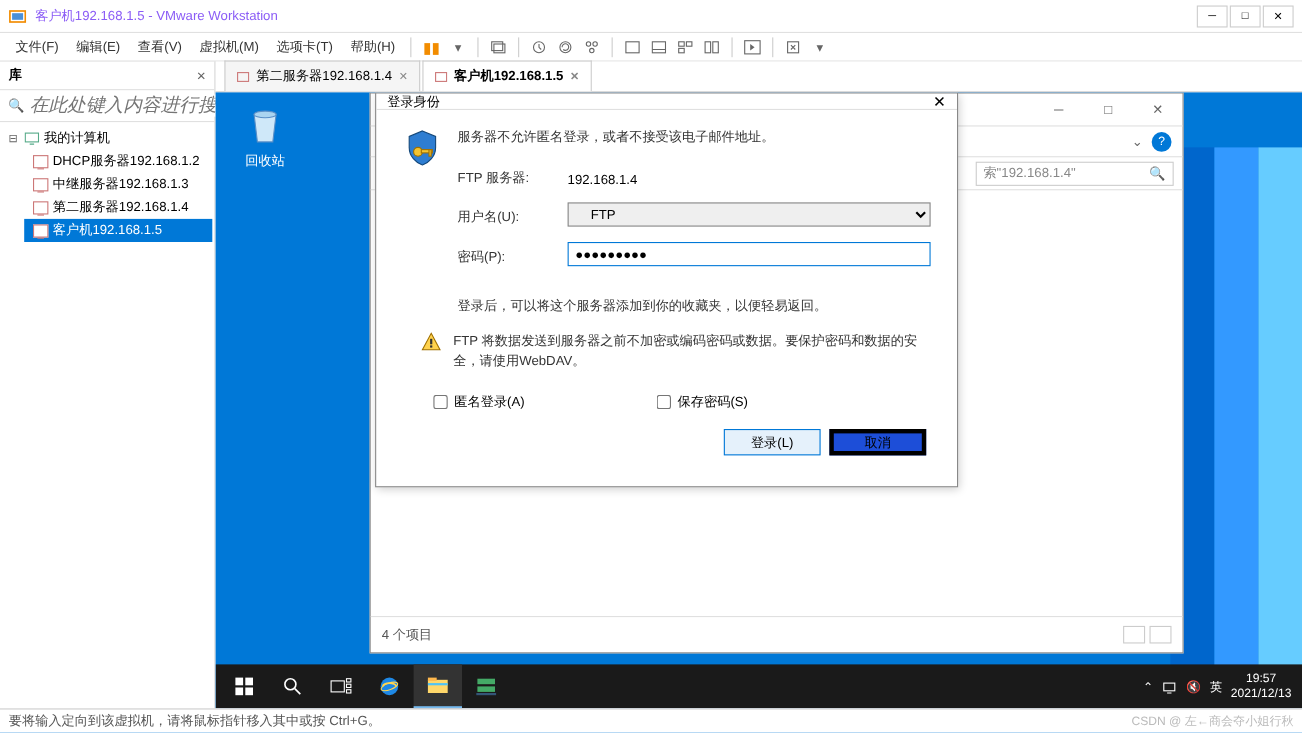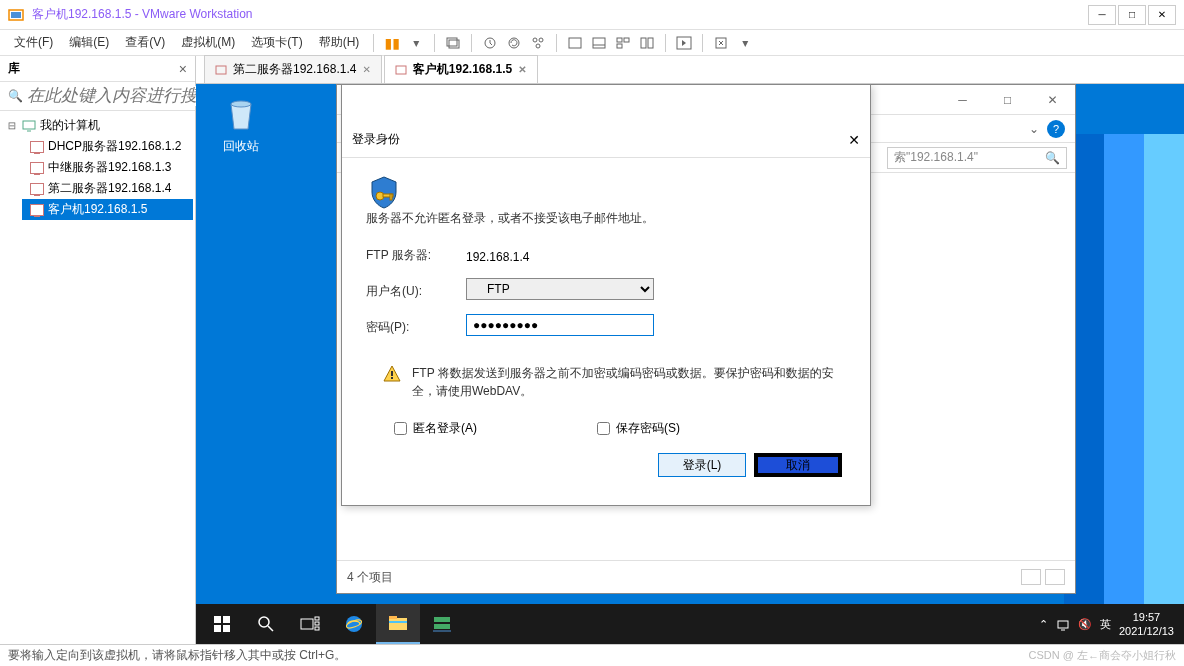--- a/index.html
+++ b/index.html
@@ -68,25 +68,25 @@
 .help-circle { width: 18px; height: 18px; border-radius: 50%; background: #0078d7; color: #fff; display: flex; align-items: center; justify-content: center; font-size: 11px; }
 .explorer-addr { height: 30px; display: flex; align-items: center; padding: 0 8px; gap: 6px; border-bottom: 1px solid #e0e0e0; }
 .search-box { flex:0 0 180px; border: 1px solid #ccc; height: 22px; display: flex; align-items: center; padding: 0 6px; color: #888; font-size: 12px; justify-content: space-between; margin-left: auto; }
 .explorer-body { flex: 1; position: relative; }
 .explorer-status { height: 24px; border-top: 1px solid #e0e0e0; display: flex; align-items: center; padding: 16px 10px; font-size: 12px; color: #555; justify-content: space-between; }
 .view-icons { display: flex; gap: 4px; }
 .view-icon { width: 20px; height: 16px; border: 1px solid #ccc; }
 
 
 .login-dialog { position: absolute; top: 0px; left: 145px; width: 530px; background: #fff; border: 1px solid #888; z-index: 10; box-shadow: 2px 2px 8px rgba(0,0,0,0.2); }
-.dialog-titlebar { height: 36px; display: flex; align-items: center; padding: 0 10px; border-bottom: 1px solid #e0e0e0; margin-top: 37px; }
+.dialog-titlebar { height: 15px; display: flex; align-items: center; padding: 0 10px; border-bottom: 1px solid #e0e0e0; }
 .dialog-title { flex: 1; font-size: 12px; }
 .dialog-close { cursor: pointer; font-size: 14px; }
 .dialog-body { padding: 16px 24px; }
-.dialog-row { display: flex; align-items: flex-start; margin-bottom: 14px; flex-direction: column; }
+.dialog-row { display: flex; align-items: flex-start; margin-bottom: 14px; }
 .dialog-icon-col { width: 50px; flex-shrink: 0; }
 .shield-icon { width: 36px; height: 36px; }
 .dialog-content-col { flex: 1; }
 .dialog-msg { font-size: 12px; color: #333; margin-bottom: 20px; }
 .form-row { display: flex; align-items: flex-end; margin-bottom: 14px; }
 .form-label { width: 100px; font-size: 12px; color: #333; }
 .form-value { flex: 1; font-size: 12px; }
 .form-select { flex: 1; height: 22px; border: 1px solid #888; font-size: 12px; padding: 0 16px; }
 .form-input { flex: 1; height: 22px; border: 1px solid #0078d7; font-size: 12px; padding: 0 6px; outline: none; }
 .dialog-hint { font-size: 12px; color: #333; margin: 14px 0 14px 50px; }
@@ -357,20 +357,21 @@
                   <select class="form-select">
                     <option>FTP</option>
                   </select>
                 </div>
                 <div class="form-row">
                   <span class="form-label">密码(P):</span>
                   <input class="form-input" type="text" value="●●●●●●●●●" style="">
                 </div>
               </div>
             </div>
+            <div class="dialog-hint">登录后，可以将这个服务器添加到你的收藏夹，以便轻易返回。</div>
             <div class="warn-row">
               <div class="warn-icon">
                 <svg viewBox="0 0 20 20">
                     <path d="M10 2 L18 17 H2 Z" fill="#ffd24d" stroke="#a07000"></path>
                     <rect x="9" y="7" width="2" height="5" fill="#333"></rect>
                     <rect x="9" y="13" width="2" height="2" fill="#333"></rect>
                   </svg>
               </div>
               <div class="warn-text">FTP 将数据发送到服务器之前不加密或编码密码或数据。要保护密码和数据的安全，请使用WebDAV。</div>
             </div>

